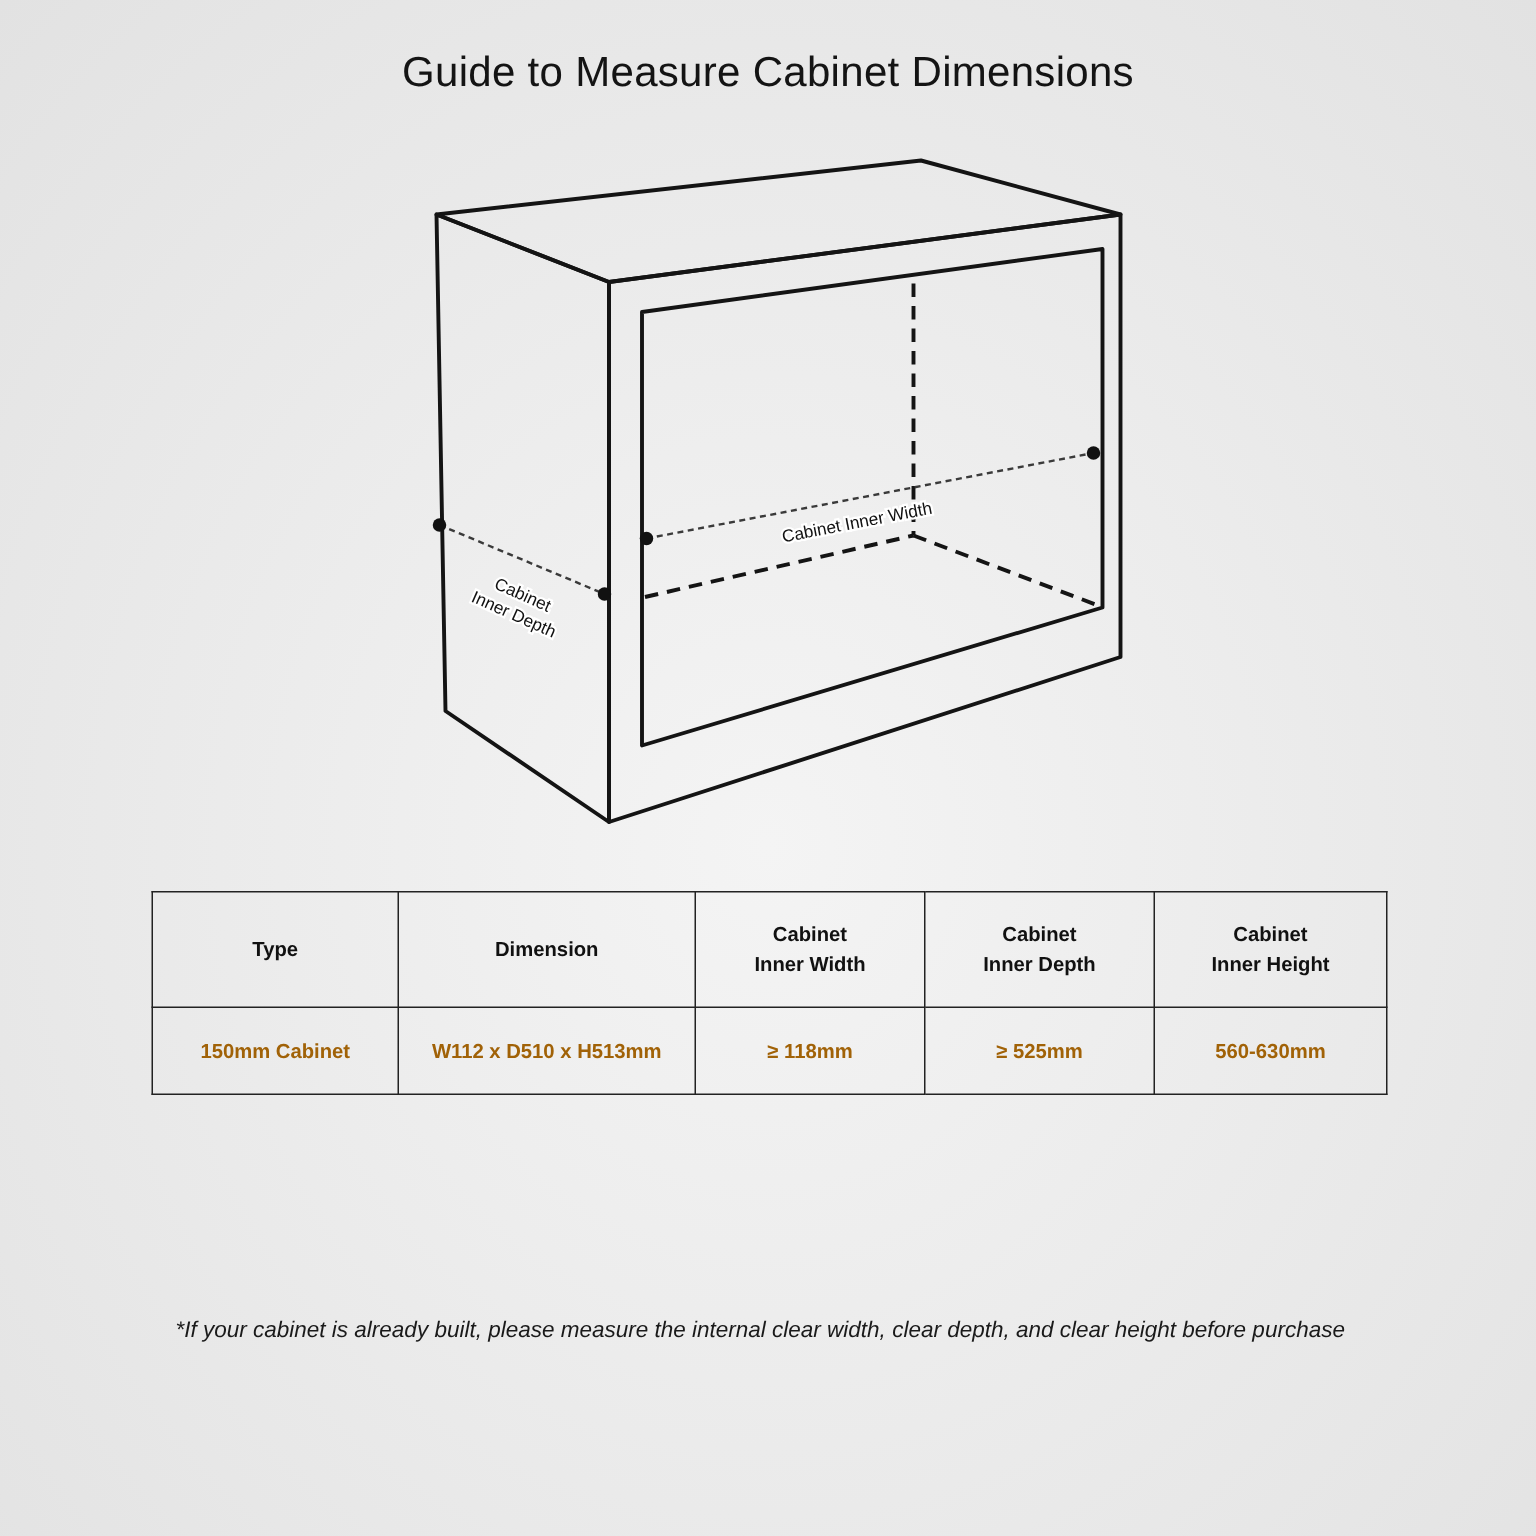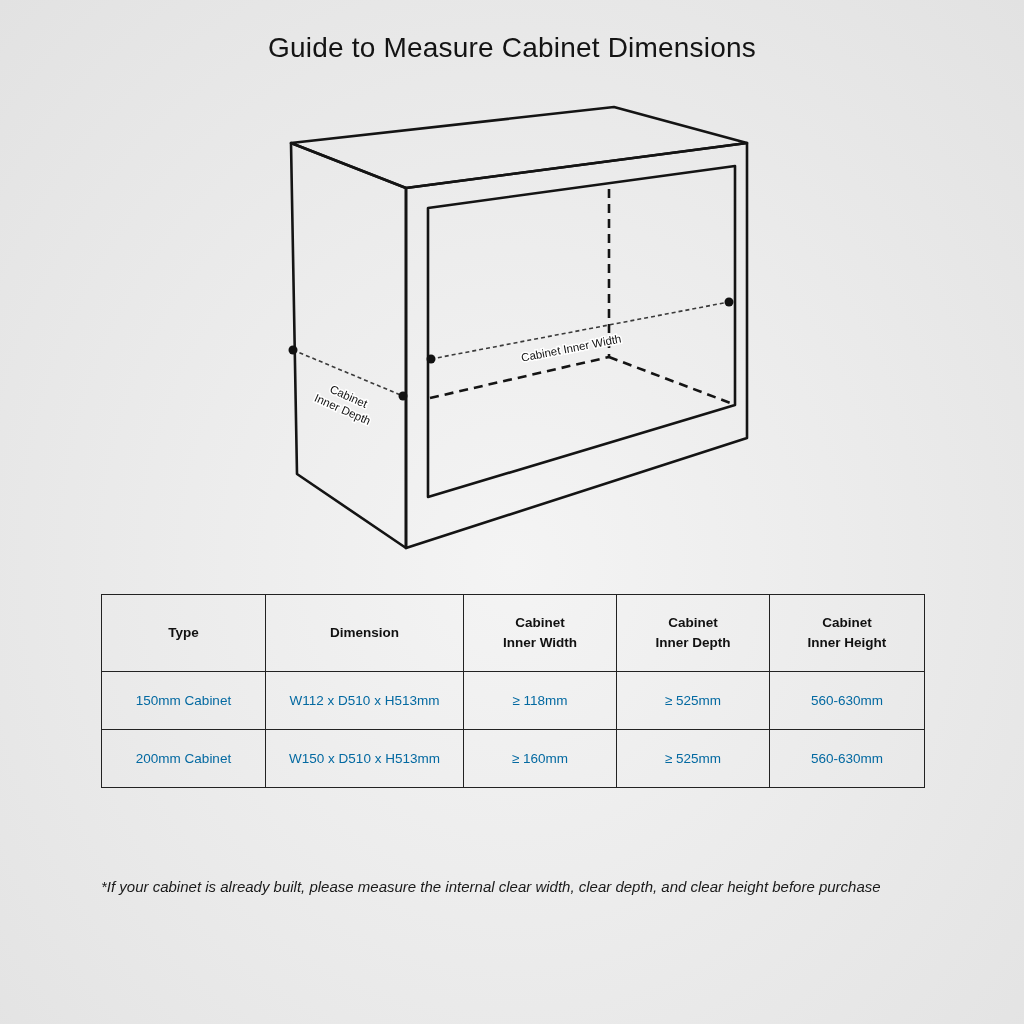--- a/index.html
+++ b/index.html
@@ -5,24 +5,24 @@
   html,body{margin:0;padding:0;}
   body{width:1024px;height:1024px;overflow:hidden;position:relative;
     background:radial-gradient(ellipse at 50% 55%, #f4f4f4 0%, #ececec 45%, #e2e2e2 100%);
     font-family:"Liberation Sans", sans-serif;color:#111;}
   .title{position:absolute;left:0;top:32px;width:1024px;text-align:center;font-size:28px;font-weight:400;letter-spacing:0.2px;color:#141414;}
   .diagram{position:absolute;left:0;top:0;width:1024px;height:580px;}
   .diagram svg{position:absolute;left:0;top:0;}
   table.spec{position:absolute;left:101px;top:594px;width:823px;border-collapse:collapse;table-layout:fixed;}
   table.spec th,table.spec td{border:1.5px solid #222;text-align:center;vertical-align:middle;font-size:13.5px;padding:0;}
   table.spec th{height:76px;font-weight:700;font-size:13.5px;line-height:20px;}
-  table.spec td{height:57px;font-weight:400;color:#0369a1;}
+  table.spec td{height:57px;font-weight:700;color:#a16207;}
   .hdr-line{display:block;}
   .notes{position:absolute;left:101px;top:876px;width:840px;font-style:italic;font-size:15px;line-height:22px;color:#1a1a1a;}
-  .notes p{margin:0 0 22px 0;}
+  .notes p{margin:0 0 22px 16px;}
 </style>
 </head>
 <body>
 
 <div class="title">Guide to Measure Cabinet Dimensions</div>
 
 <div class="diagram">
   <svg width="1024" height="580" viewBox="0 0 1024 580">
     <g fill="none" stroke="#141414" stroke-width="2.6" stroke-linejoin="round">
 
@@ -91,25 +91,18 @@
     </tr>
   </thead>
   <tbody>
     <tr>
       <td>150mm Cabinet</td>
       <td>W112 x D510 x H513mm</td>
       <td>≥ 118mm</td>
       <td>≥ 525mm</td>
       <td>560-630mm</td>
     </tr>
-    <tr>
-      <td>200mm Cabinet</td>
-      <td>W150 x D510 x H513mm</td>
-      <td>≥ 160mm</td>
-      <td>≥ 525mm</td>
-      <td>560-630mm</td>
-    </tr>
   </tbody>
 </table>
 
 <div class="notes">
   <p> *If your cabinet is already built, please measure the internal clear width, clear depth, and clear height before purchase</p>
 </div>
 
 </body></html>

